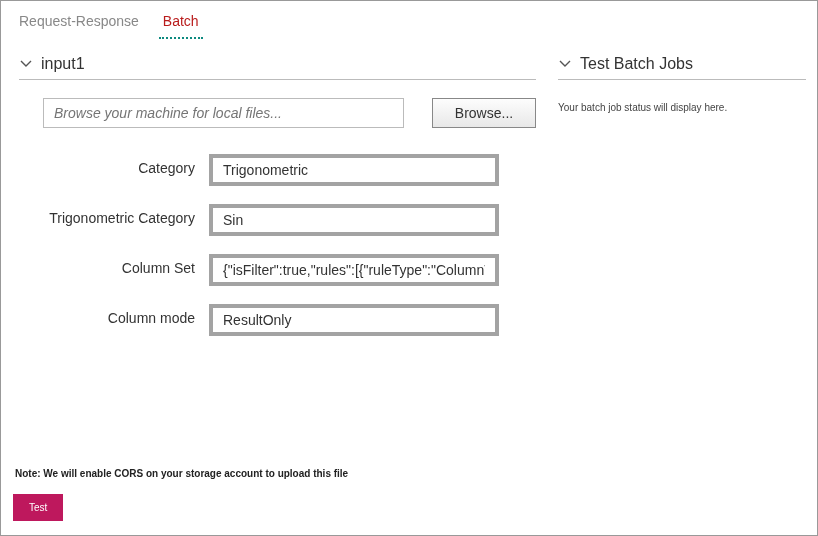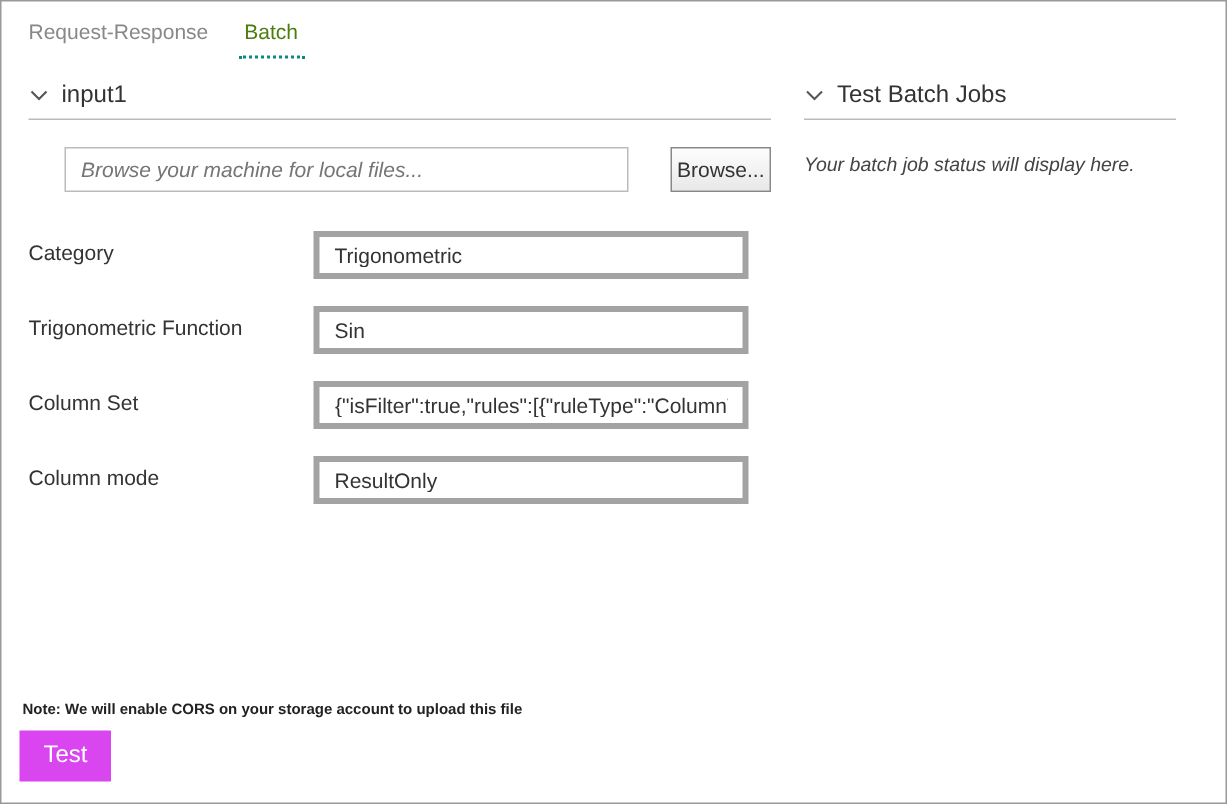--- a/index.html
+++ b/index.html
@@ -19,26 +19,26 @@
     gap: 16px;
     height: 38px;
   }
   .tab {
     padding: 4px 4px 10px 4px;
     color: #888;
     cursor: pointer;
     font-size: 14px;
   }
   .tab.active {
-    color: #4d7c0f;
+    color: #b91c1c;
     border-bottom: 2px dotted #0d8a7f;
   }
   .main {
     display: flex;
-    padding: 16px 33px 0 18px;
+    padding: 16px 11px 0 18px;
     gap: 22px;
   }
   .left { flex: 1; }
   .right { width: 248px; }
   .section-header {
     display: flex;
     align-items: center;
     gap: 8px;
     font-size: 16px;
     color: #333;
@@ -65,73 +65,73 @@
     flex: 1;
     border: 1px solid #bbb;
     padding: 6px 10px;
     font-style: italic;
     color: #999;
     font-size: 14px;
     background: #fff;
     height: 30px;
   }
   .browse-btn {
-    width: 67px;
+    width: 104px;
     height: 30px;
     border: 1px solid #888;
     background: linear-gradient(#fdfdfd,#e8e8e8);
     font-size: 14px;
     cursor: pointer;
     color: #333;
   }
   .param-row {
     display: flex;
     align-items: flex-start;
     margin-bottom: 18px;
   }
   .param-label {
     width: 190px;
+    text-align: right;
     padding-right: 14px;
     padding-top: 6px;
     color: #333;
     font-size: 14px;
   }
   .param-input {
     width: 290px;
     border: 4px solid #a3a3a3;
     padding: 7px 10px;
     font-size: 14px;
     color: #333;
     height: 32px;
     overflow: hidden;
     white-space: nowrap;
   }
   .status-text {
     color: #444;
-    font-size: 13px;
+    font-size: 10px;
     padding-top: 4px;
-    font-style: italic;
   }
   .note {
     position: absolute;
     left: 14px;
     bottom: 56px;
     font-weight: bold;
     font-size: 10px;
     color: #222;
   }
   .test-btn {
     position: absolute;
     left: 12px;
     bottom: 14px;
-    background: #d946ef;
+    background: #be185d;
     color: #fff;
     border: none;
     padding: 8px 16px;
-    font-size: 16px;
+    font-size: 10px;
     cursor: pointer;
   }
 </style>
 </head>
 <body>
 
 <div class="tabs">
   <div class="tab">Request-Response</div>
   <div class="tab active">Batch</div>
 </div>
@@ -153,21 +153,21 @@
       <button class="browse-btn">Browse...</button>
     </div>
 
 
     <div class="param-row">
       <div class="param-label">Category</div>
       <input class="param-input" type="text" value="Trigonometric" style="">
     </div>
 
     <div class="param-row">
-      <div class="param-label">Trigonometric Function</div>
+      <div class="param-label">Trigonometric Category</div>
       <input class="param-input" type="text" value="Sin" style="">
     </div>
 
     <div class="param-row">
       <div class="param-label">Column Set</div>
       <input class="param-input" type="text" value="{&quot;isFilter&quot;:true,&quot;rules&quot;:[{&quot;ruleType&quot;:&quot;ColumnTyp" style="">
     </div>
 
     <div class="param-row">
       <div class="param-label">Column mode</div>

